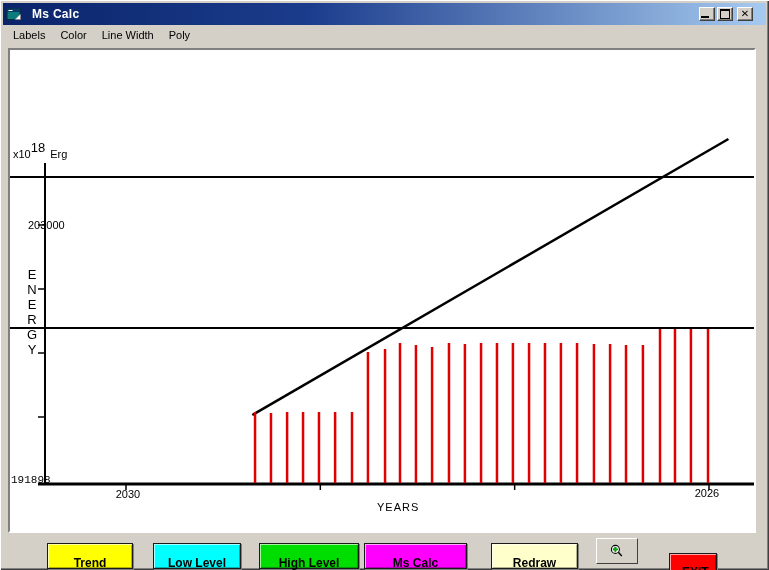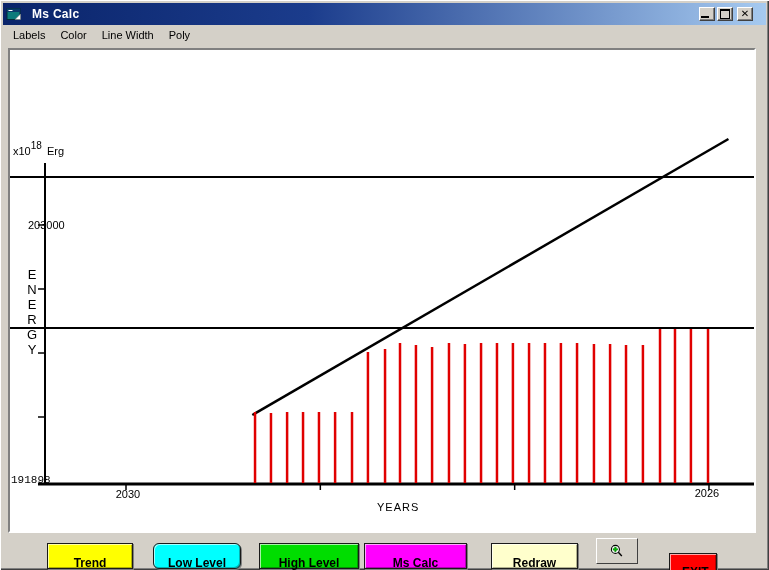--- a/index.html
+++ b/index.html
@@ -27,21 +27,21 @@
   .menubar{position:absolute;left:3px;top:25px;width:763px;height:20px;
     display:flex;align-items:center;padding-left:9px;gap:13px;font-size:11px;color:#000;}
   .menu-item{padding:2px 1px;}
 
   
   .chart-box{position:absolute;left:8px;top:48px;width:748px;height:485px;
     background:#fff;border:2px solid;border-color:#808080 #fff #fff #808080;box-sizing:border-box;}
   #chart-svg{position:absolute;left:0;top:0;width:744px;height:481px;}
   .lbl{position:absolute;font-size:11px;color:#000;white-space:nowrap;}
   .lbl-unit{left:3px;top:91px;}
-  .lbl-unit sup{font-size:10px;position:relative;top:-1px;}
+  .lbl-unit sup{font-size:13px;position:relative;top:-1px;}
   .lbl-unit .suffix{margin-left:5px;}
   .lbl-upper{left:18px;top:169px;}
   .lbl-lower{left:1px;top:424px;font-family:Liberation Mono, monospace;}
   .lbl-energy{left:16px;top:217px;width:12px;line-height:15px;text-align:center;
     word-break:break-all;white-space:normal;font-size:13px;}
   .lbl-2023{left:98px;top:438px;width:40px;text-align:center;}
   .lbl-2026{left:677px;top:437px;width:40px;text-align:center;}
   .lbl-years{left:367px;top:451px;letter-spacing:1px;}
   .status{position:absolute;right:12px;top:463px;font-size:14px;font-weight:bold;
     color:#000;letter-spacing:.2px;white-space:nowrap;}
@@ -148,21 +148,21 @@
     <div class="lbl lbl-upper">203000</div>
     <div class="lbl lbl-lower">191898</div>
     <div class="lbl lbl-energy">ENERGY</div>
     <div class="lbl lbl-2023">2030</div>
     <div class="lbl lbl-2026">2026</div>
     <div class="lbl lbl-years">YEARS</div>
   </div>
 
   <div>
     <button class="tbtn btn-trend" style="background: rgb(255, 255, 0);">Trend Line</button>
-    <button class="tbtn btn-low" style="background: rgb(0, 255, 255); border-radius: 6px;">Low Level</button>
+    <button class="tbtn btn-low" style="background: rgb(0, 255, 255);">Low Level</button>
     <button class="tbtn btn-high" style="background: rgb(0, 221, 0);">High Level</button>
     <button class="tbtn btn-mscalc" style="background: rgb(255, 0, 255);">Ms Calc</button>
     <button class="tbtn btn-redraw" style="background: rgb(255, 255, 204);">Redraw</button>
     <button class="tbtn btn-zoom">
       <svg width="30" height="26" viewBox="0 0 30 26">
         <circle cx="12" cy="10" r="7.5" fill="#fff" stroke="#000" stroke-width="2"></circle>
         <rect x="10.6" y="5.5" width="2.8" height="9" fill="#00bb00" stroke="#006600" stroke-width="0.6"></rect>
         <rect x="7.5" y="8.6" width="9" height="2.8" fill="#00bb00" stroke="#006600" stroke-width="0.6"></rect>
         <line x1="17.5" y1="15.5" x2="24" y2="22.5" stroke="#000" stroke-width="2.6"></line>
       </svg>

